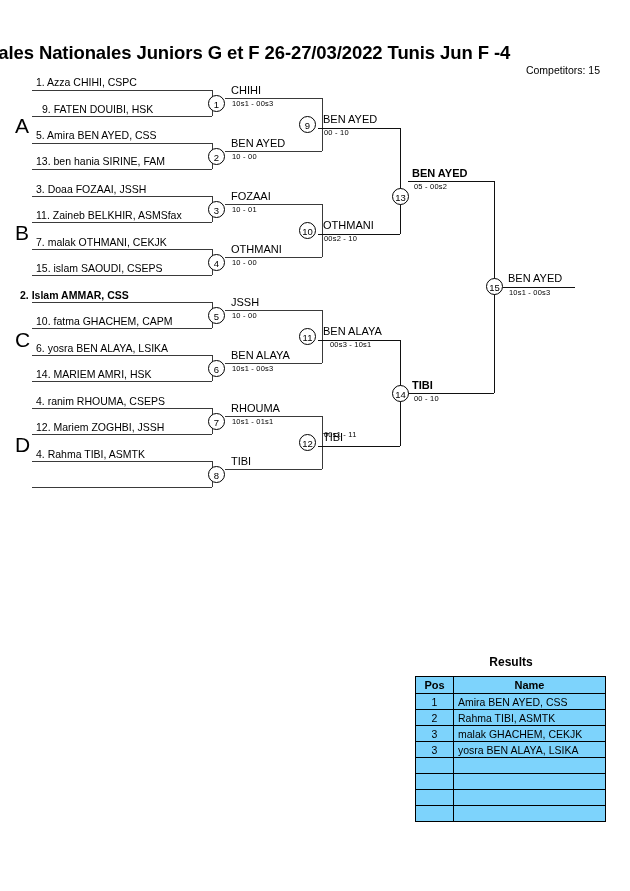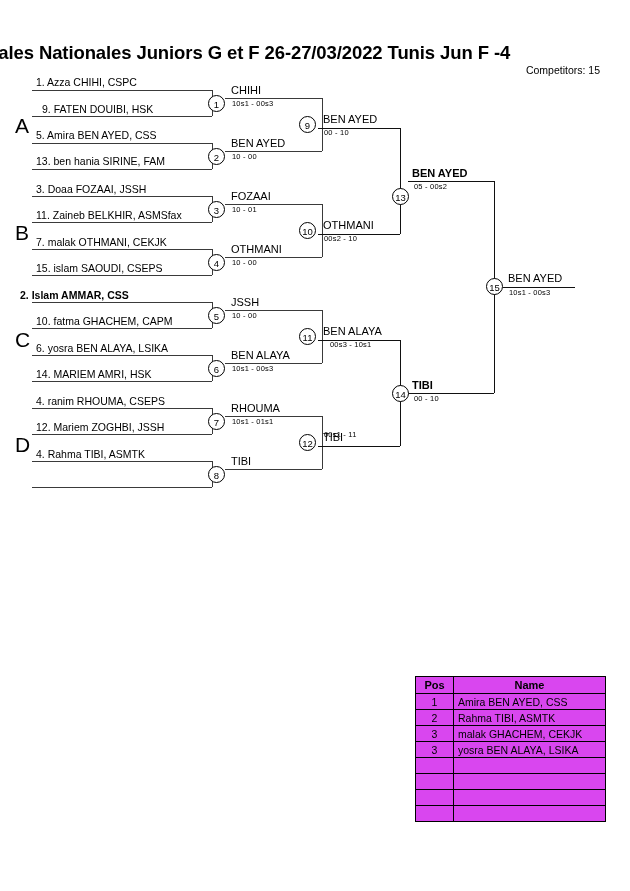--- a/index.html
+++ b/index.html
@@ -94,21 +94,21 @@
     top:655px;left:415px;width:192px;
     text-align:center;
     font-size:12px;font-weight:bold;
   }
   table.results{
     position:absolute;
     top:676px;left:415px;
     width:191px;
     border-collapse:collapse;
     border:1.6px solid #000;
-    background:#d946ef;
+    background:#7dd3fc;
   }
   table.results td,table.results th{
     border:1px solid #000;
     height:16px;
     font-size:10.5px;
     font-weight:normal;
     padding:0 4px;
     box-sizing:border-box;
   }
   table.results thead th{
@@ -272,20 +272,21 @@
   <div class="hline dark" style="left:408px;top:181px;width:86px;"></div>
   <div class="hline dark" style="left:408px;top:393px;width:86px;"></div>
   <div class="vline dark" style="left:494px;top:181px;height:212px;"></div>
 
   <div class="circle" style="left:486px;top:278px;">15</div>
 
   <div class="winner" style="left:508px;top:272px;">BEN AYED</div>
   <div class="score" style="left:509px;top:288px;">10s1 - 00s3</div>
   <div class="hline dark" style="left:503px;top:287px;width:72px;"></div>
 
+  <div class="results-title">Results</div>
   <table class="results">
     <thead>
       <tr>
         <th class="pos">Pos</th>
         <th class="name">Name</th>
       </tr>
     </thead>
     <tbody>
       <tr>
         <td class="pos">1</td>

